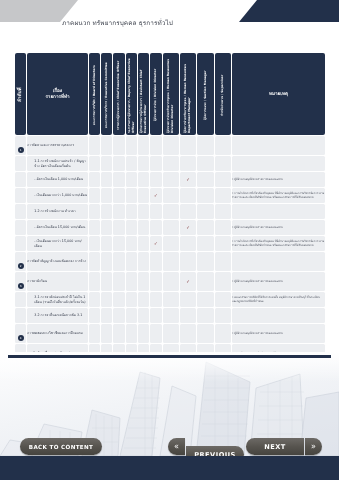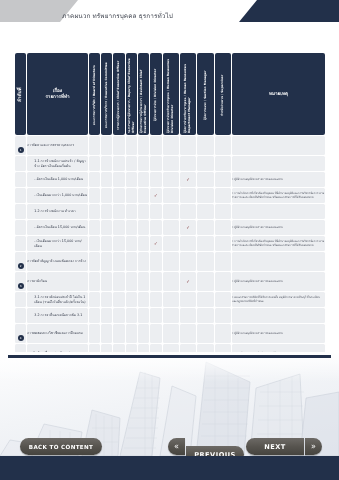--- a/index.html
+++ b/index.html
@@ -17,21 +17,21 @@
     position: absolute; top: 0; left: 0; width: 78px; height: 22px;
     background: #c6c7c9;
     clip-path: polygon(0 0, 78px 0, 60px 22px, 0 22px);
   }
   .hdr-navy {
     position: absolute; top: 0; right: 0; width: 100px; height: 22px;
     background: #22304a;
     clip-path: polygon(18px 0, 100px 0, 100px 22px, 0 22px);
   }
   .hdr-title {
-    position: absolute; top: 5px; left: 62px; height: 22px;
+    position: absolute; top: 12px; left: 62px; height: 22px;
     display: flex; align-items: center;
     font-size: 6.4px; color: #3a3f4a; letter-spacing: .1px; white-space: nowrap;
   }
 
   
   .bg-buildings {
     position: absolute; left: 0; top: 352px; width: 339px; height: 104px;
     overflow: hidden;
     background: linear-gradient(170deg, #fdfdfe 0%, #f2f4f7 45%, #e7eaf0 100%);
   }

